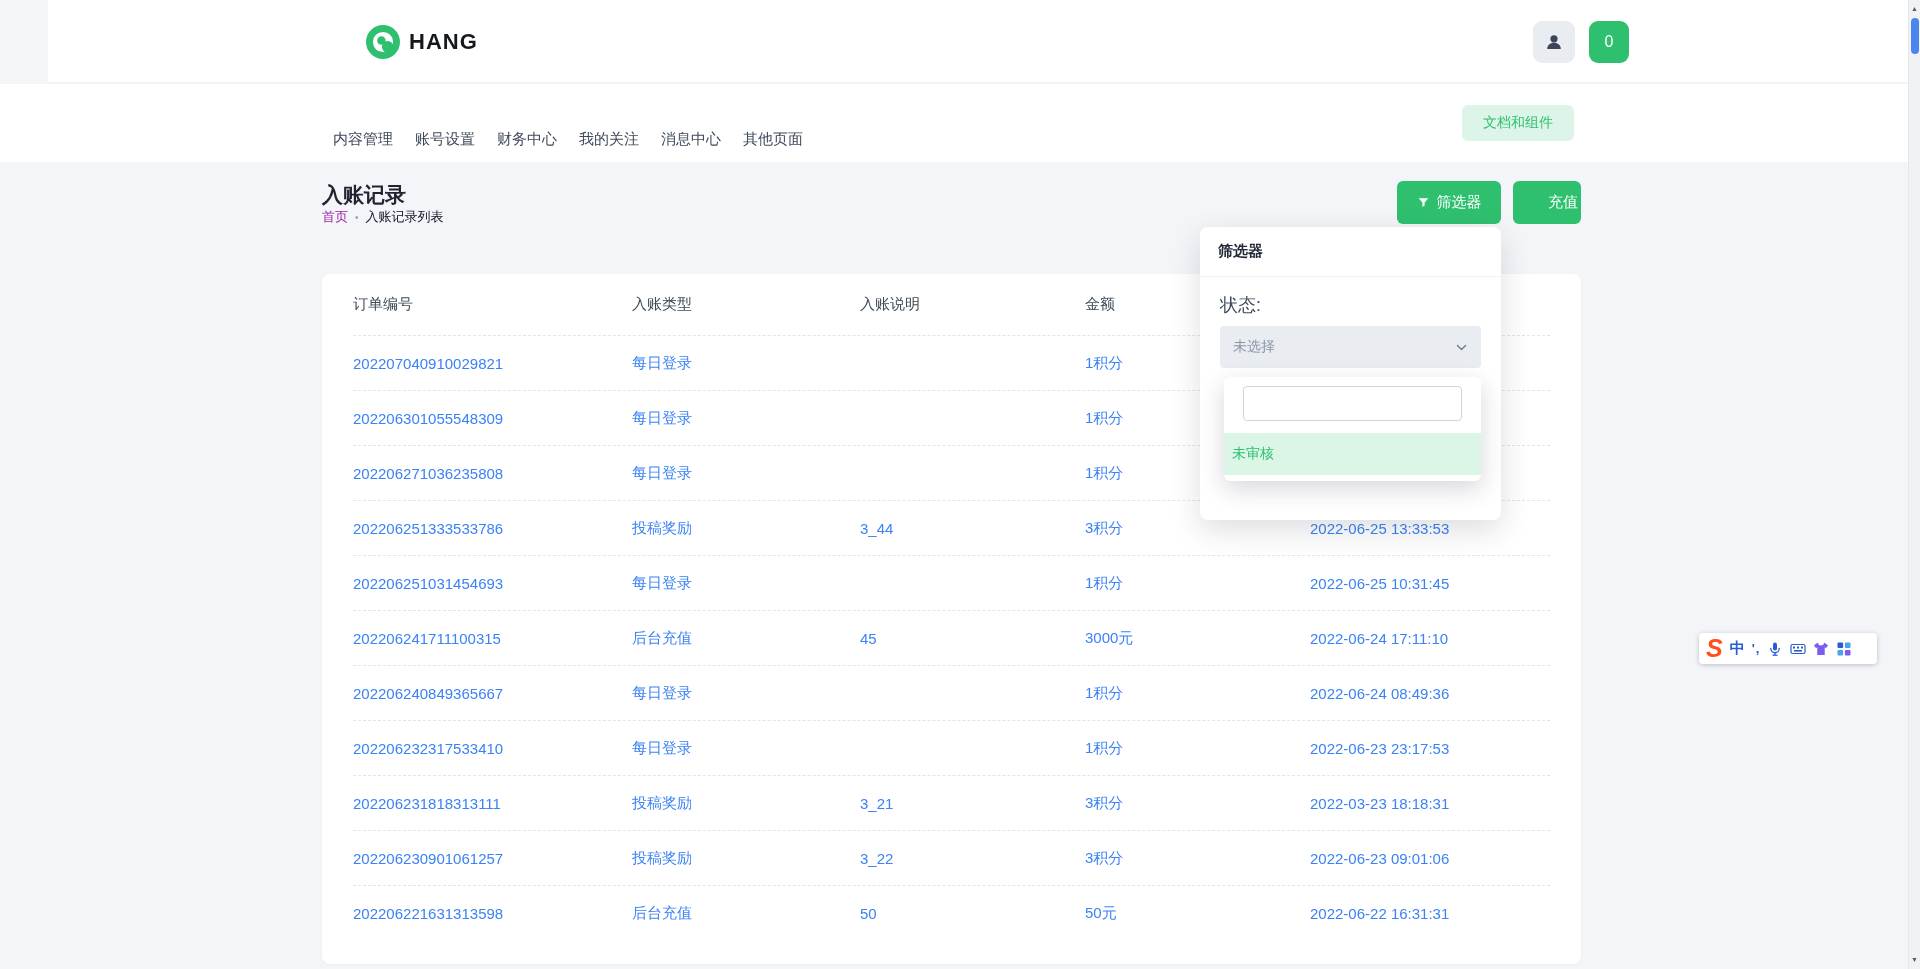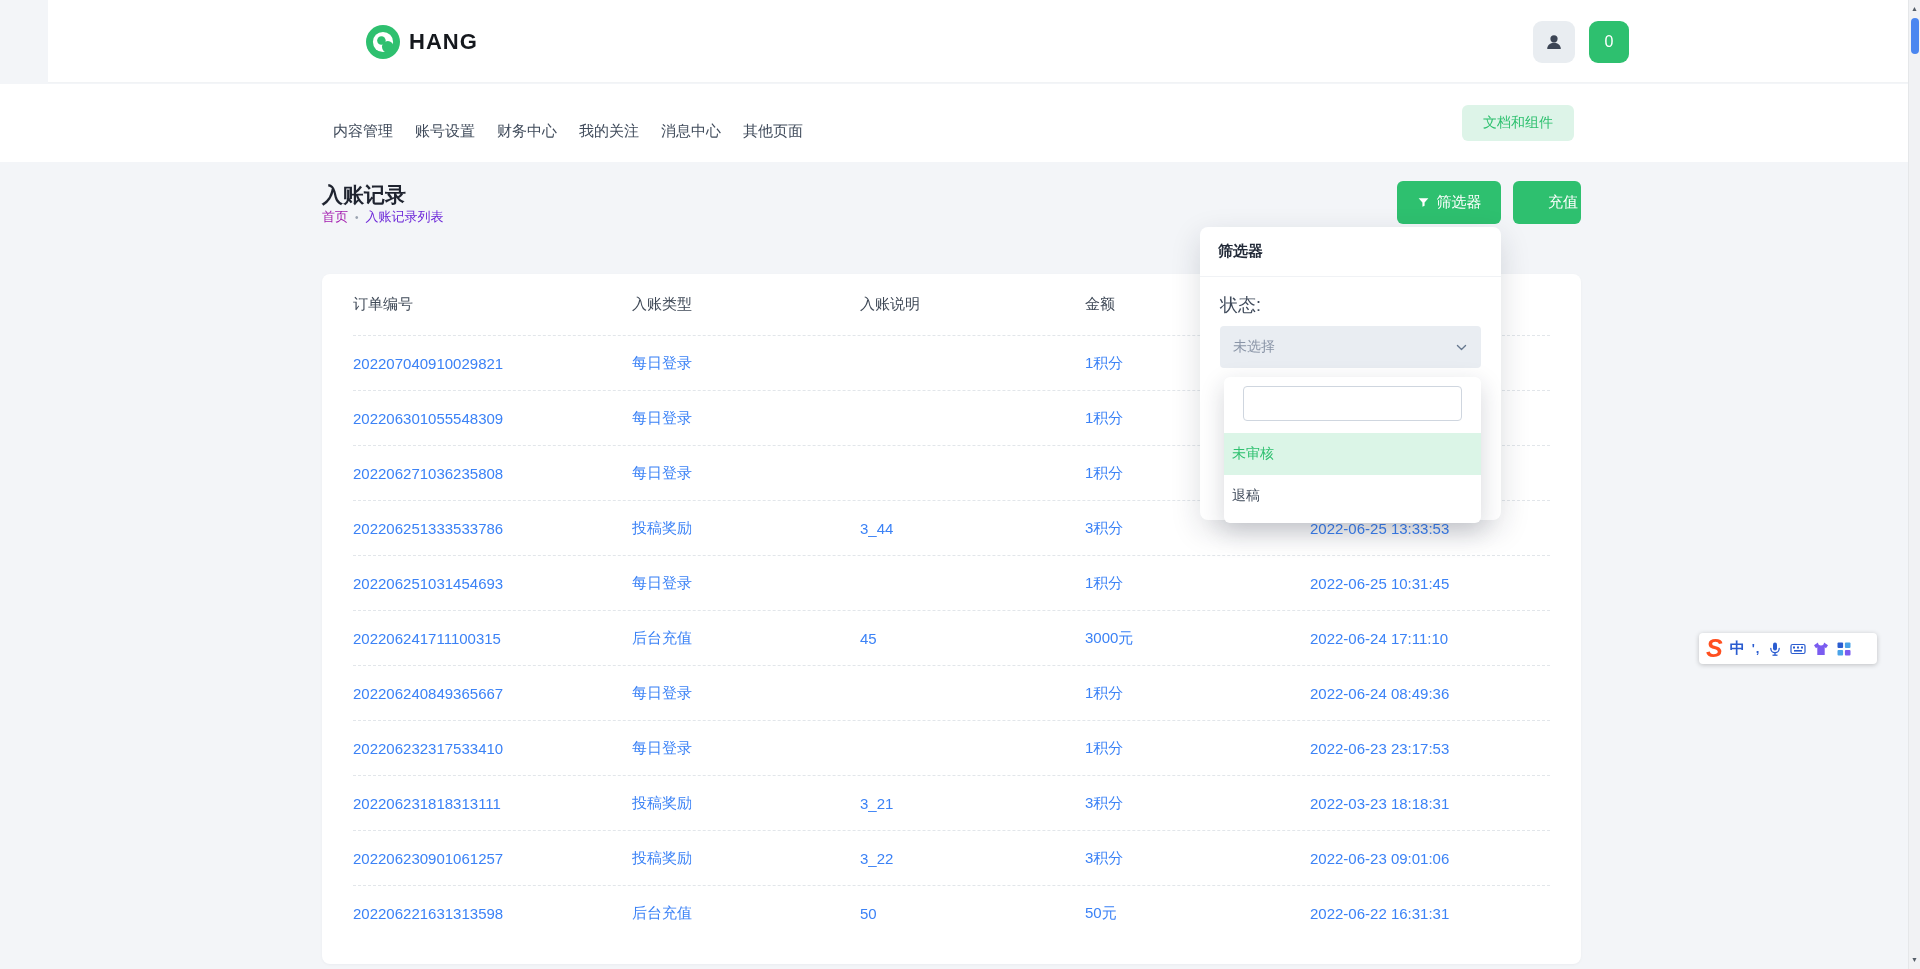--- a/index.html
+++ b/index.html
@@ -15,30 +15,30 @@
   
   .topbar { position:absolute; left:0; top:0; width:1920px; height:83px; background:#fff; border-bottom:1px solid #f1f3f5; z-index:5;margin-left:48px; }
   .brand { position:absolute; left:318px; top:0; height:83px; display:flex; align-items:center; gap:9px; cursor:pointer; }
   .brand-text { font-size:22px; font-weight:800; letter-spacing:1px; color:#15181d; }
   .topbar-right { position:absolute; right:339px; top:21px; display:flex; gap:14px; }
   .avatar-btn { width:42px; height:42px; border-radius:9px; background:#e9edf1; display:flex; align-items:center; justify-content:center; }
   .balance-btn { width:40px; height:42px; border-radius:9px; background:#2ec06f; color:#fff; font-size:16px; }
 
   
   .navbar { position:absolute; left:0; top:84px; width:1920px; height:78px; background:#fff; z-index:5; }
-  .nav-items { position:absolute; left:333px; top:8px; height:78px; display:flex; align-items:center; gap:22px; }
+  .nav-items { position:absolute; left:333px; top:16px; height:78px; display:flex; align-items:center; gap:22px; }
   .nav-item { font-size:15px; color:#3f4a5a; text-decoration:none; cursor:pointer; white-space:nowrap; }
   .docs-btn { position:absolute; right:346px; top:21px; height:36px; padding:0 21px; border-radius:6px; background:#ddf4e8; color:#2ec06f; font-size:14px; }
 
   
   .page-title { position:absolute; left:322px; top:181px; font-size:21px; font-weight:700; color:#1f2430; }
   .breadcrumb { position:absolute; left:322px; top:208px; font-size:13px; display:flex; align-items:center; gap:7px; }
   .bc-home { color:#a21caf; cursor:pointer; }
   .bc-sep { color:#9aa3b0; font-size:10px; }
-  .bc-cur { color:#6d28d9;text-align:right; }
+  .bc-cur { color:#0f172a;text-align:right; }
   .filter-btn { position:absolute; left:1397px; top:181px; width:104px; height:43px; border-radius:6px; background:#2ec06f; color:#fff; font-size:15px; display:flex; align-items:center; justify-content:center; gap:7px; }
   .recharge-btn { position:absolute; left:1513px; top:181px; width:68px; height:43px; border-radius:6px; background:#2ec06f; color:#fff; font-size:15px;padding-left:32px; }
   .funnel { width:13px; height:13px; }
 
   
   .table-card { position:absolute; left:322px; top:274px; width:1259px; height:690px; background:#fff; border-radius:8px; box-shadow:0 1px 3px rgba(20,30,50,.04); padding:0 31px; z-index:1; }
   .trow { display:grid; grid-template-columns:279px 228px 225px 225px 1fr; align-items:center; height:55px; border-bottom:1px dashed #e2e6ea; font-size:15px; color:#3b82f6; }
   .trow:last-child { border-bottom:none; }
   .thead { height:62px; color:#3f4957; }
   .tcell { overflow:hidden; white-space:nowrap; }
@@ -220,21 +220,20 @@
           <path d="M3 5.5l5 5 5-5" stroke="#66788f" stroke-width="1.6" fill="none" stroke-linecap="round" stroke-linejoin="round"></path>
         </svg>
     </div>
   </div>
 </div>
 
 <div class="select-dropdown">
   <input class="dropdown-search" type="text" value="" style="">
   <div class="options">
       <div class="option selected">未审核</div>
-      <div class="option">退稿</div>
     </div>
 </div>
 
 <div class="ime-bar">
   <span class="sogou">S</span>
   <span class="ime-zh">中</span>
   <span class="ime-punct">',</span>
   <svg class="ime-ic" viewBox="0 0 16 16">
     <rect x="6" y="1.5" width="4" height="8" rx="2" fill="#2a5cd0"></rect>
     <path d="M3.8 7.5a4.2 4.2 0 0 0 8.4 0" stroke="#2a5cd0" stroke-width="1.3" fill="none" stroke-linecap="round"></path>

